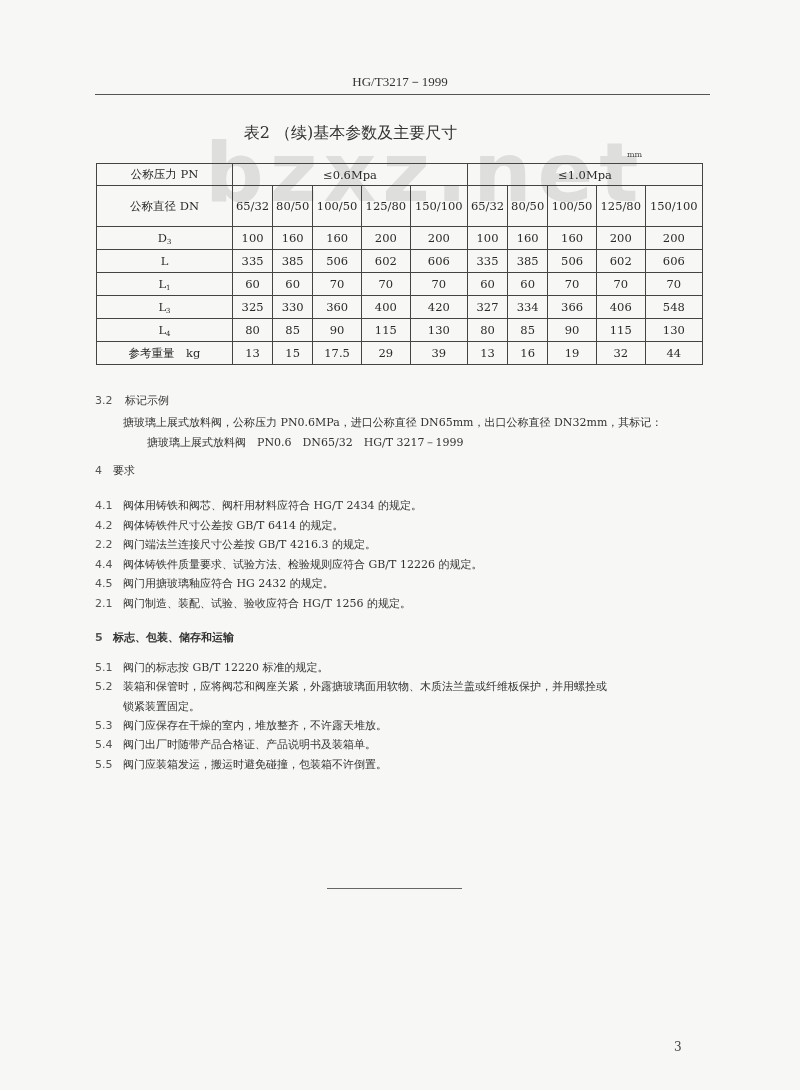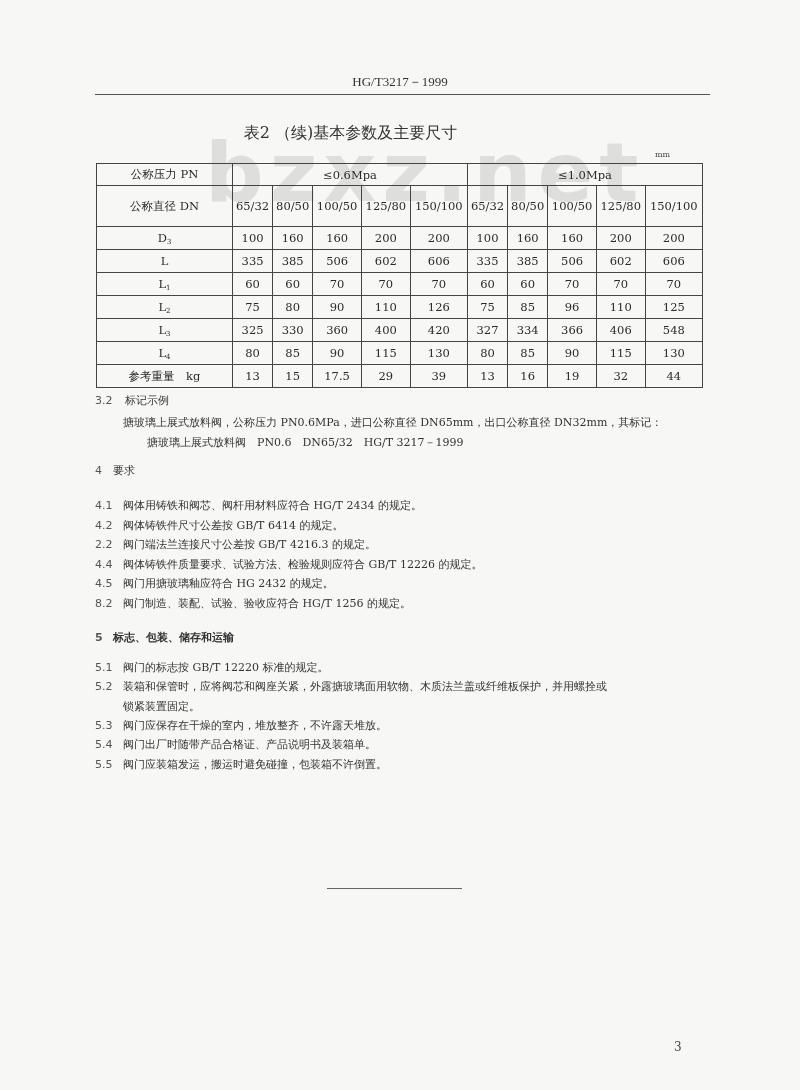--- a/index.html
+++ b/index.html
@@ -20,21 +20,21 @@
   .watermark {
     position: absolute; top: 125px; left: 205px; width: 380px;
     font-family: "DejaVu Sans", sans-serif; font-weight: bold; font-size: 82px;
     color: rgba(190,190,190,0.45); letter-spacing: 6px; z-index: 0; white-space: nowrap;
   }
   .table-title {
     position: absolute; top: 123px; left: 0; width: 701px; text-align: center;
     font-size: 16px; color: #333;
   }
   .unit {
-    position: absolute; top: 150px; left: 655px; font-size: 8px; color: #444;
+    position: absolute; top: 150px; left: 627px; font-size: 8px; color: #444;
   }
   table.params {
     position: absolute; top: 163px; left: 96px; width: 607px;
     border-collapse: collapse; font-size: 11.5px; z-index: 1;
   }
   table.params td {
     border: 1px solid #444; text-align: center; padding: 0; height: 22px;
   }
   table.params tr.hdr1 td { height: 21px; }
   table.params tr.hdr2 td { height: 40px; }
@@ -114,33 +114,20 @@
         <td>70</td>
         <td>70</td>
         <td>70</td>
         <td>60</td>
         <td>60</td>
         <td>70</td>
         <td>70</td>
         <td>70</td>
       </tr>
       <tr>
-        <td class="lab"><span>L</span><span class="sub">2</span></td>
-        <td>75</td>
-        <td>80</td>
-        <td>90</td>
-        <td>110</td>
-        <td>126</td>
-        <td>75</td>
-        <td>85</td>
-        <td>96</td>
-        <td>110</td>
-        <td>125</td>
-      </tr>
-      <tr>
         <td class="lab"><span>L</span><span class="sub">3</span></td>
         <td>325</td>
         <td>330</td>
         <td>360</td>
         <td>400</td>
         <td>420</td>
         <td>327</td>
         <td>334</td>
         <td>366</td>
         <td>406</td>
@@ -183,21 +170,21 @@
 
 <div class="txt" style="top:463px; left:95px;">
   <span class="sec">4</span><span>要求</span>
 </div>
 <div id="s4-list">
     <div class="txt" style="top: 498px; left: 95px;"><span class="num">4.1</span><span>阀体用铸铁和阀芯、阀杆用材料应符合 HG/T 2434 的规定。</span></div>
     <div class="txt" style="top: 517.5px; left: 95px;"><span class="num">4.2</span><span>阀体铸铁件尺寸公差按 GB/T 6414 的规定。</span></div>
     <div class="txt" style="top: 537px; left: 95px;"><span class="num">2.2</span><span>阀门端法兰连接尺寸公差按 GB/T 4216.3 的规定。</span></div>
     <div class="txt" style="top: 556.5px; left: 95px;"><span class="num">4.4</span><span>阀体铸铁件质量要求、试验方法、检验规则应符合 GB/T 12226 的规定。</span></div>
     <div class="txt" style="top: 576px; left: 95px;"><span class="num">4.5</span><span>阀门用搪玻璃釉应符合 HG 2432 的规定。</span></div>
-    <div class="txt" style="top: 595.5px; left: 95px;"><span class="num">8.2</span><span>阀门制造、装配、试验、验收应符合 HG/T 1256 的规定。</span></div>
+    <div class="txt" style="top: 595.5px; left: 95px;"><span class="num">2.1</span><span>阀门制造、装配、试验、验收应符合 HG/T 1256 的规定。</span></div>
   </div>
 
 <div class="txt" style="top:630px; left:95px; font-weight:bold;">
   <span class="sec">5</span><span>标志、包装、储存和运输</span>
 </div>
 <div id="s5-list">
     <div class="txt" style="top: 660px; left: 95px;"><span class="num">5.1</span><span>阀门的标志按 GB/T 12220 标准的规定。</span></div>
     <div class="txt" style="top: 679.3px; left: 95px;"><span class="num">5.2</span><span>装箱和保管时，应将阀芯和阀座关紧，外露搪玻璃面用软物、木质法兰盖或纤维板保护，并用螺拴或</span></div>
     <div class="txt" style="top: 698.6px; left: 95px;"><span class="num"></span><span>锁紧装置固定。</span></div>
     <div class="txt" style="top: 717.9px; left: 95px;"><span class="num">5.3</span><span>阀门应保存在干燥的室内，堆放整齐，不许露天堆放。</span></div>

